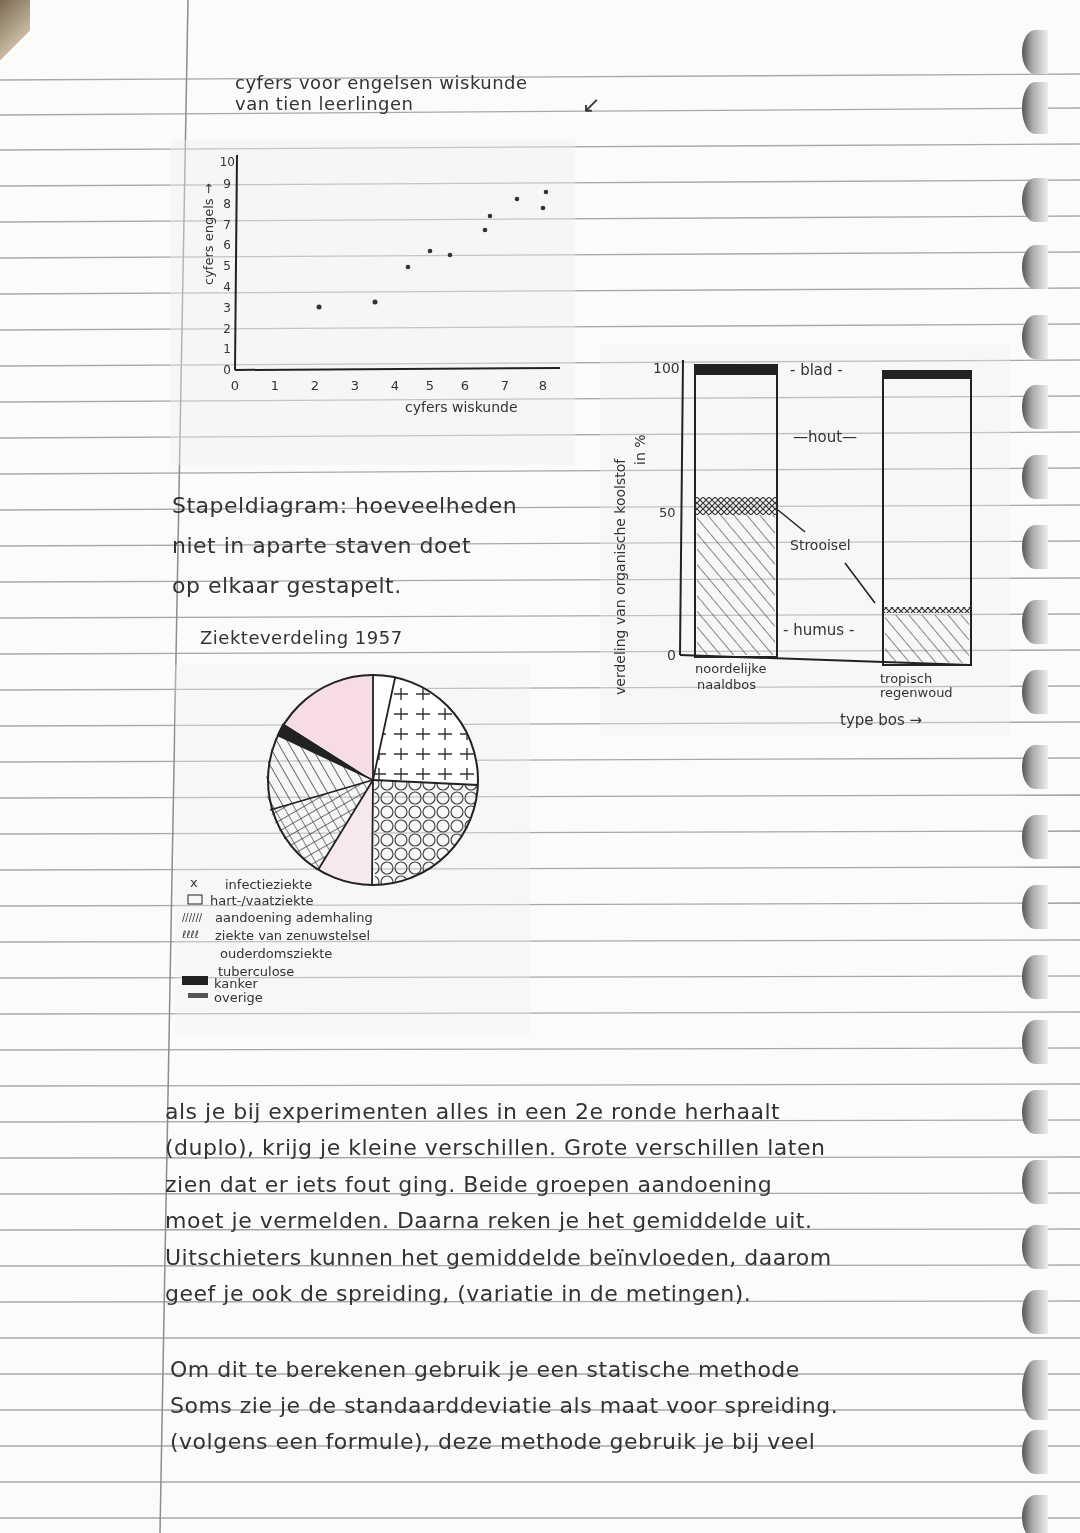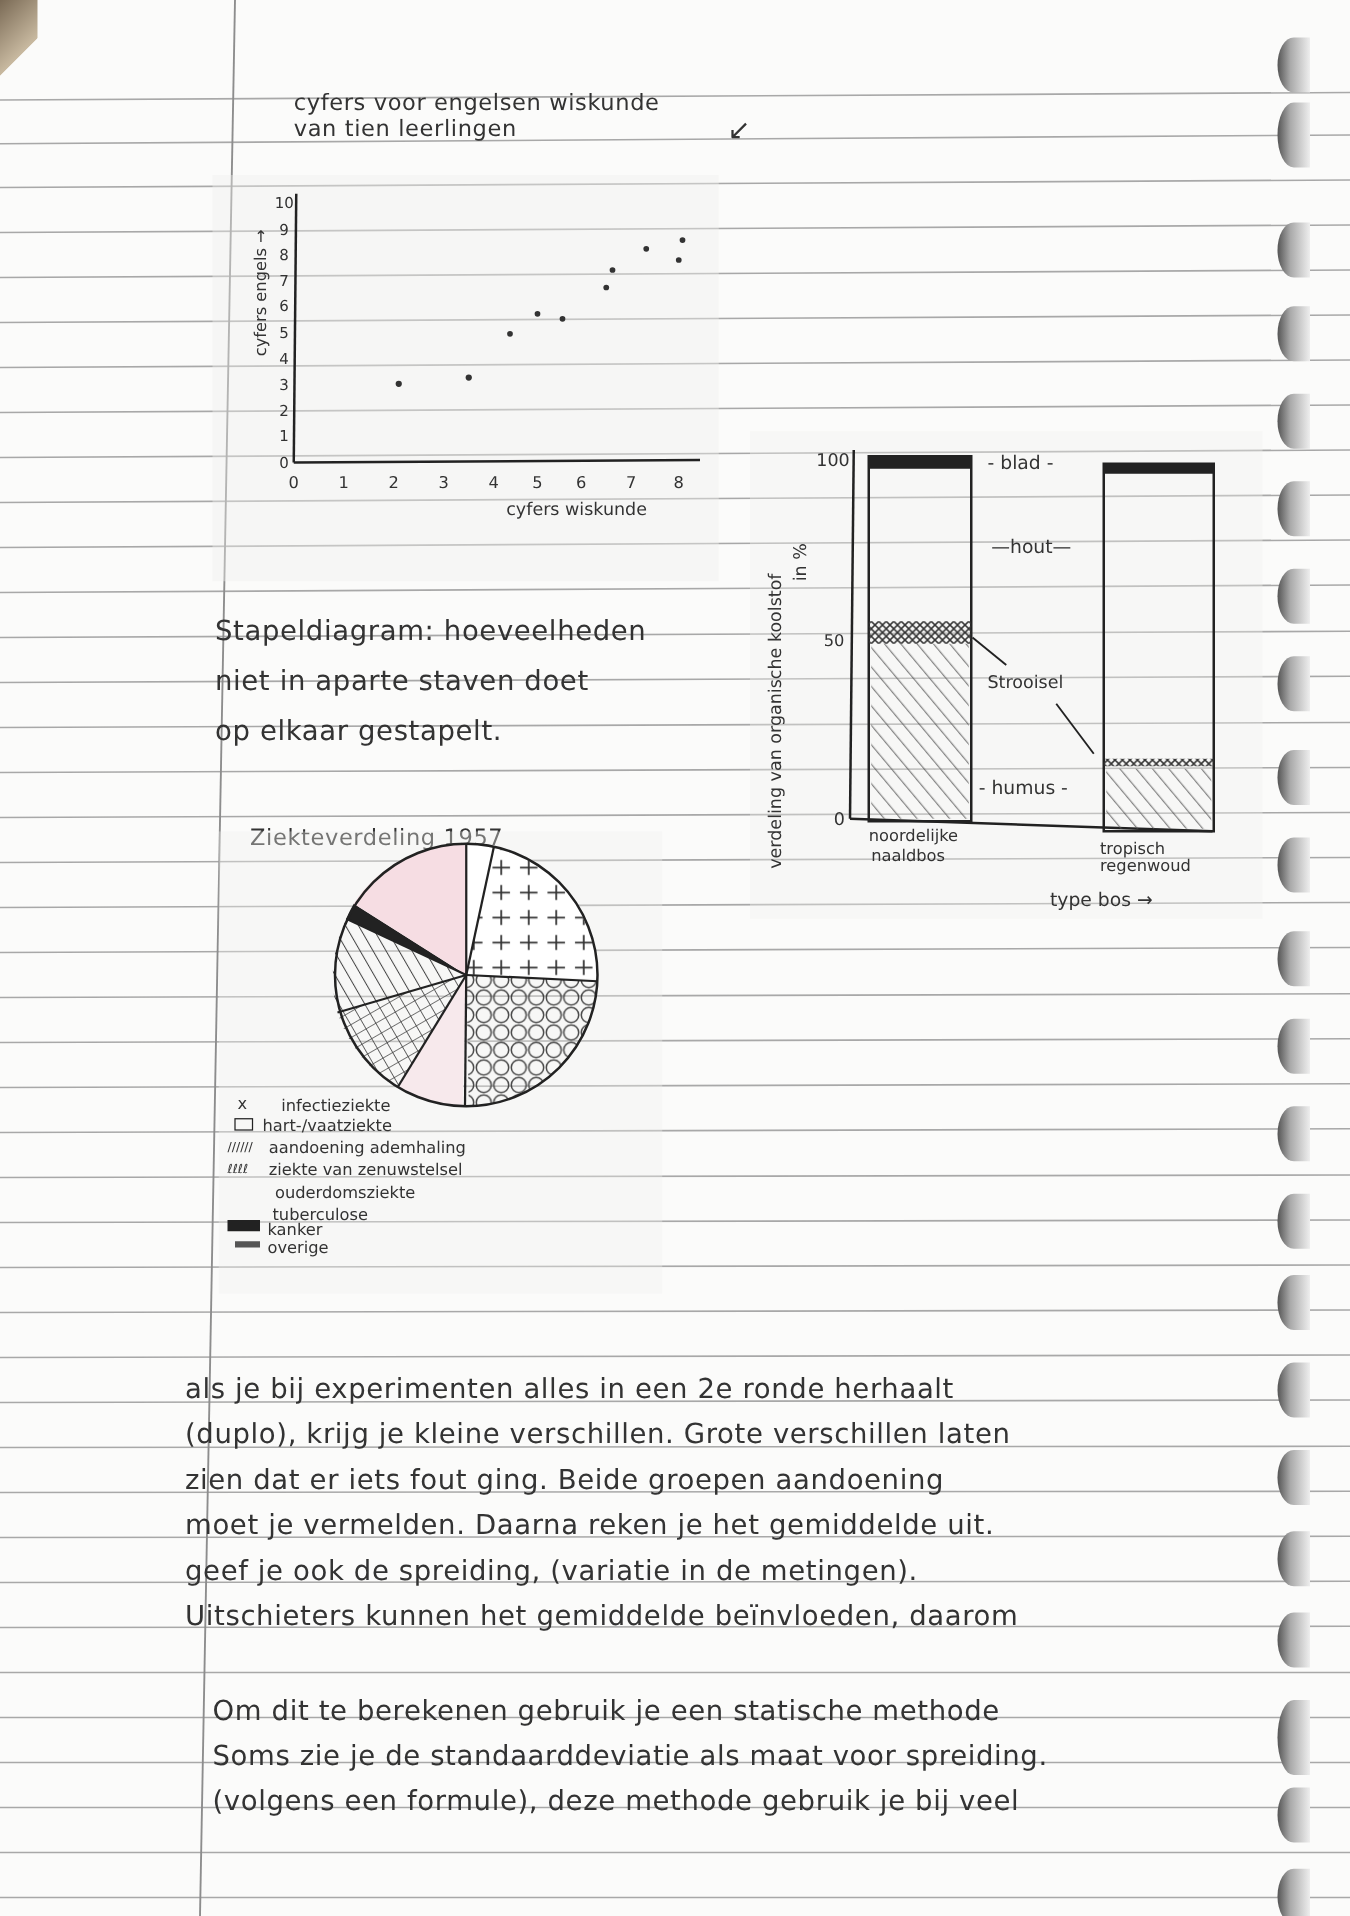--- a/index.html
+++ b/index.html
@@ -185,21 +185,21 @@
     <line x1="183" y1="175" x2="210" y2="197" stroke="#222" stroke-width="1.5"></line>
     <line x1="250" y1="228" x2="280" y2="268" stroke="#222" stroke-width="1.5"></line>
     <text x="188" y="300" font-size="15">- humus -</text>
     <text x="100" y="338" font-size="13">noordelijke</text>
     <text x="102" y="354" font-size="13">naaldbos</text>
     <text x="285" y="348" font-size="13">tropisch</text>
     <text x="285" y="362" font-size="13">regenwoud</text>
     <text x="245" y="390" font-size="15">type bos →</text>
   </svg>
 
-  <div class="hw hw-md" style="left:200px;top:660px;text-align:right;">Ziekteverdeling 1957</div>
+  <div class="hw hw-md" style="left:200px;top:627px;text-align:right;">Ziekteverdeling 1957</div>
 
   <svg style="position:absolute;left:170px;top:665px;" width="360" height="370" viewBox="0 0 360 370">
     <defs>
       <pattern id="hatch2" width="9" height="9" patternUnits="userSpaceOnUse" patternTransform="rotate(-30)">
         <line x1="0" y1="0" x2="0" y2="9" stroke="#444" stroke-width="1.6"></line>
       </pattern>
       <pattern id="grid2" width="9" height="9" patternUnits="userSpaceOnUse" patternTransform="rotate(-30)">
         <path d="M0 0 L0 9 M0 0 L9 0" stroke="#444" stroke-width="1.3"></path>
       </pattern>
       <pattern id="plus" width="22" height="20" patternUnits="userSpaceOnUse">
@@ -242,27 +242,27 @@
       <text x="50" y="293">ouderdomsziekte</text>
       <text x="48" y="311">tuberculose</text>
       <rect x="12" y="311" width="26" height="9" fill="#222"></rect>
       <text x="44" y="323">kanker</text>
       <rect x="18" y="328" width="20" height="5" fill="#555"></rect>
       <text x="44" y="337">overige</text>
     </g>
   </svg>
 
 
-  <div class="hw hw-lg" style="left:148px;top:1094px;line-height:36.4px;">
+  <div class="hw hw-lg" style="left:165px;top:1094px;line-height:36.4px;">
     <span class="line">als je bij experimenten alles in een 2e ronde herhaalt</span>
     <span class="line">(duplo), krijg je kleine verschillen. Grote verschillen laten</span>
     <span class="line">zien dat er iets fout ging. Beide groepen aandoening</span>
     <span class="line">moet je vermelden. Daarna reken je het gemiddelde uit.</span>
+    <span class="line">Uitschieters kunnen het gemiddelde beïnvloeden, daarom</span>
     <span class="line">geef je ook de spreiding, (variatie in de metingen).</span>
-    <span class="line">Uitschieters kunnen het gemiddelde beïnvloeden, daarom</span>
   </div>
 
   <div class="hw hw-lg" style="left:170px;top:1352px;line-height:36px;">
     <span class="line">Om dit te berekenen gebruik je een statische methode</span>
     <span class="line">Soms zie je de standaarddeviatie als maat voor spreiding.</span>
     <span class="line">(volgens een formule), deze methode gebruik je bij veel</span>
   </div>
 
 </div>
 

